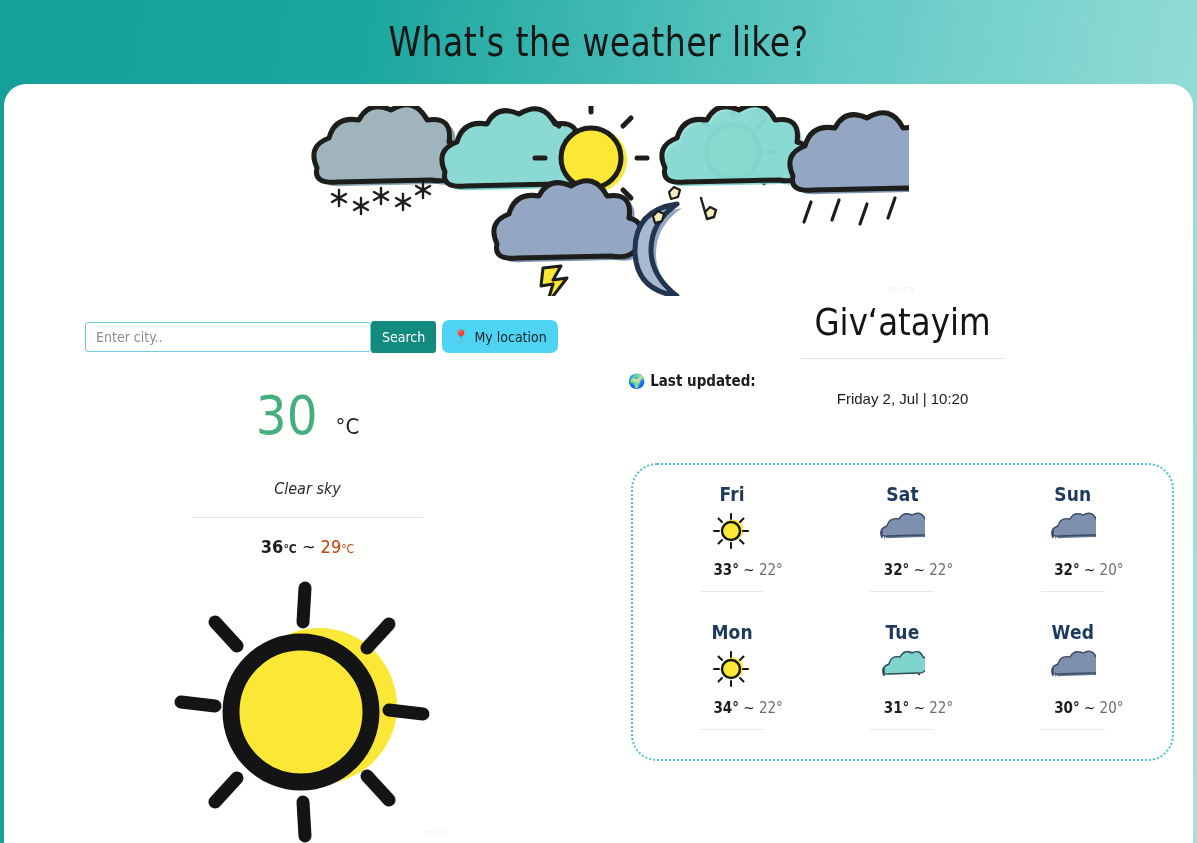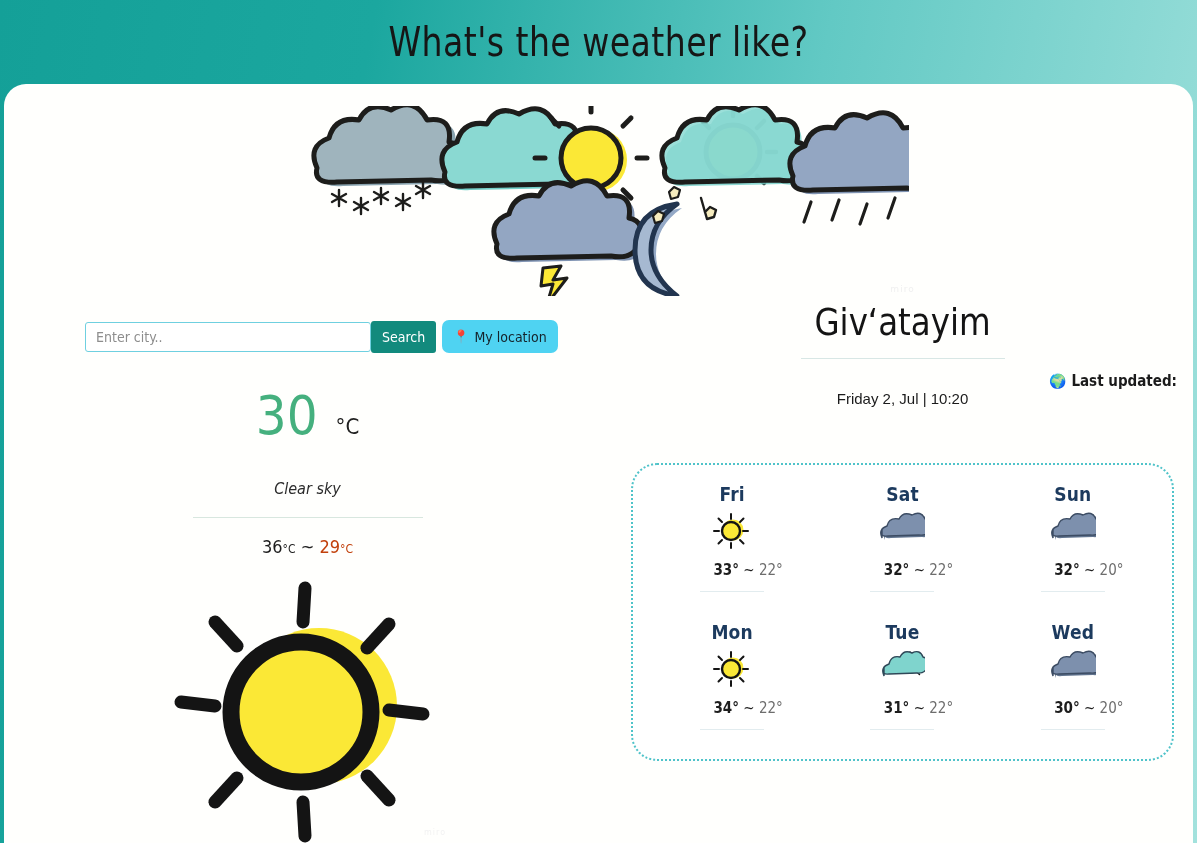--- a/index.html
+++ b/index.html
@@ -143,21 +143,21 @@
     width: 230px;
     height: 1px;
     background: #d8e7df;
   }
   .minmax {
     margin-top: 18px;
     font-family: "DejaVu Sans Condensed", "Liberation Sans Narrow", "Liberation Sans", sans-serif;
     font-size: 18px;
     color: #1d1d1d;
   }
-  .minmax .hi { font-weight: 400; }
+  .minmax .hi { font-weight: 700; }
   .minmax .small { font-size: 12px; }
   .minmax .lo { color: #c2410c; }
 
   .big-icon {
     position: absolute;
     left: 155px;
     top: 490px;
     width: 300px;
     height: 280px;
   }
@@ -187,21 +187,21 @@
     transform: scaleX(0.95);
   }
   .city-rule {
     margin: 12px auto 0;
     width: 204px;
     height: 1px;
     background: #d8e7e5;
   }
   .updated-row {
     margin-top: 13px;
-    text-align: right;
+    text-align: left;
     font-family: "DejaVu Sans Condensed", "Liberation Sans Narrow", "Liberation Sans", sans-serif;
     font-size: 15px;
     font-weight: 700;
     color: #1b1b1b;
   }
   .globe { font-size: 14px; }
   .updated-time {
     margin-top: 0;
     text-align: center;
     font-family: Liberation Sans, sans-serif;

